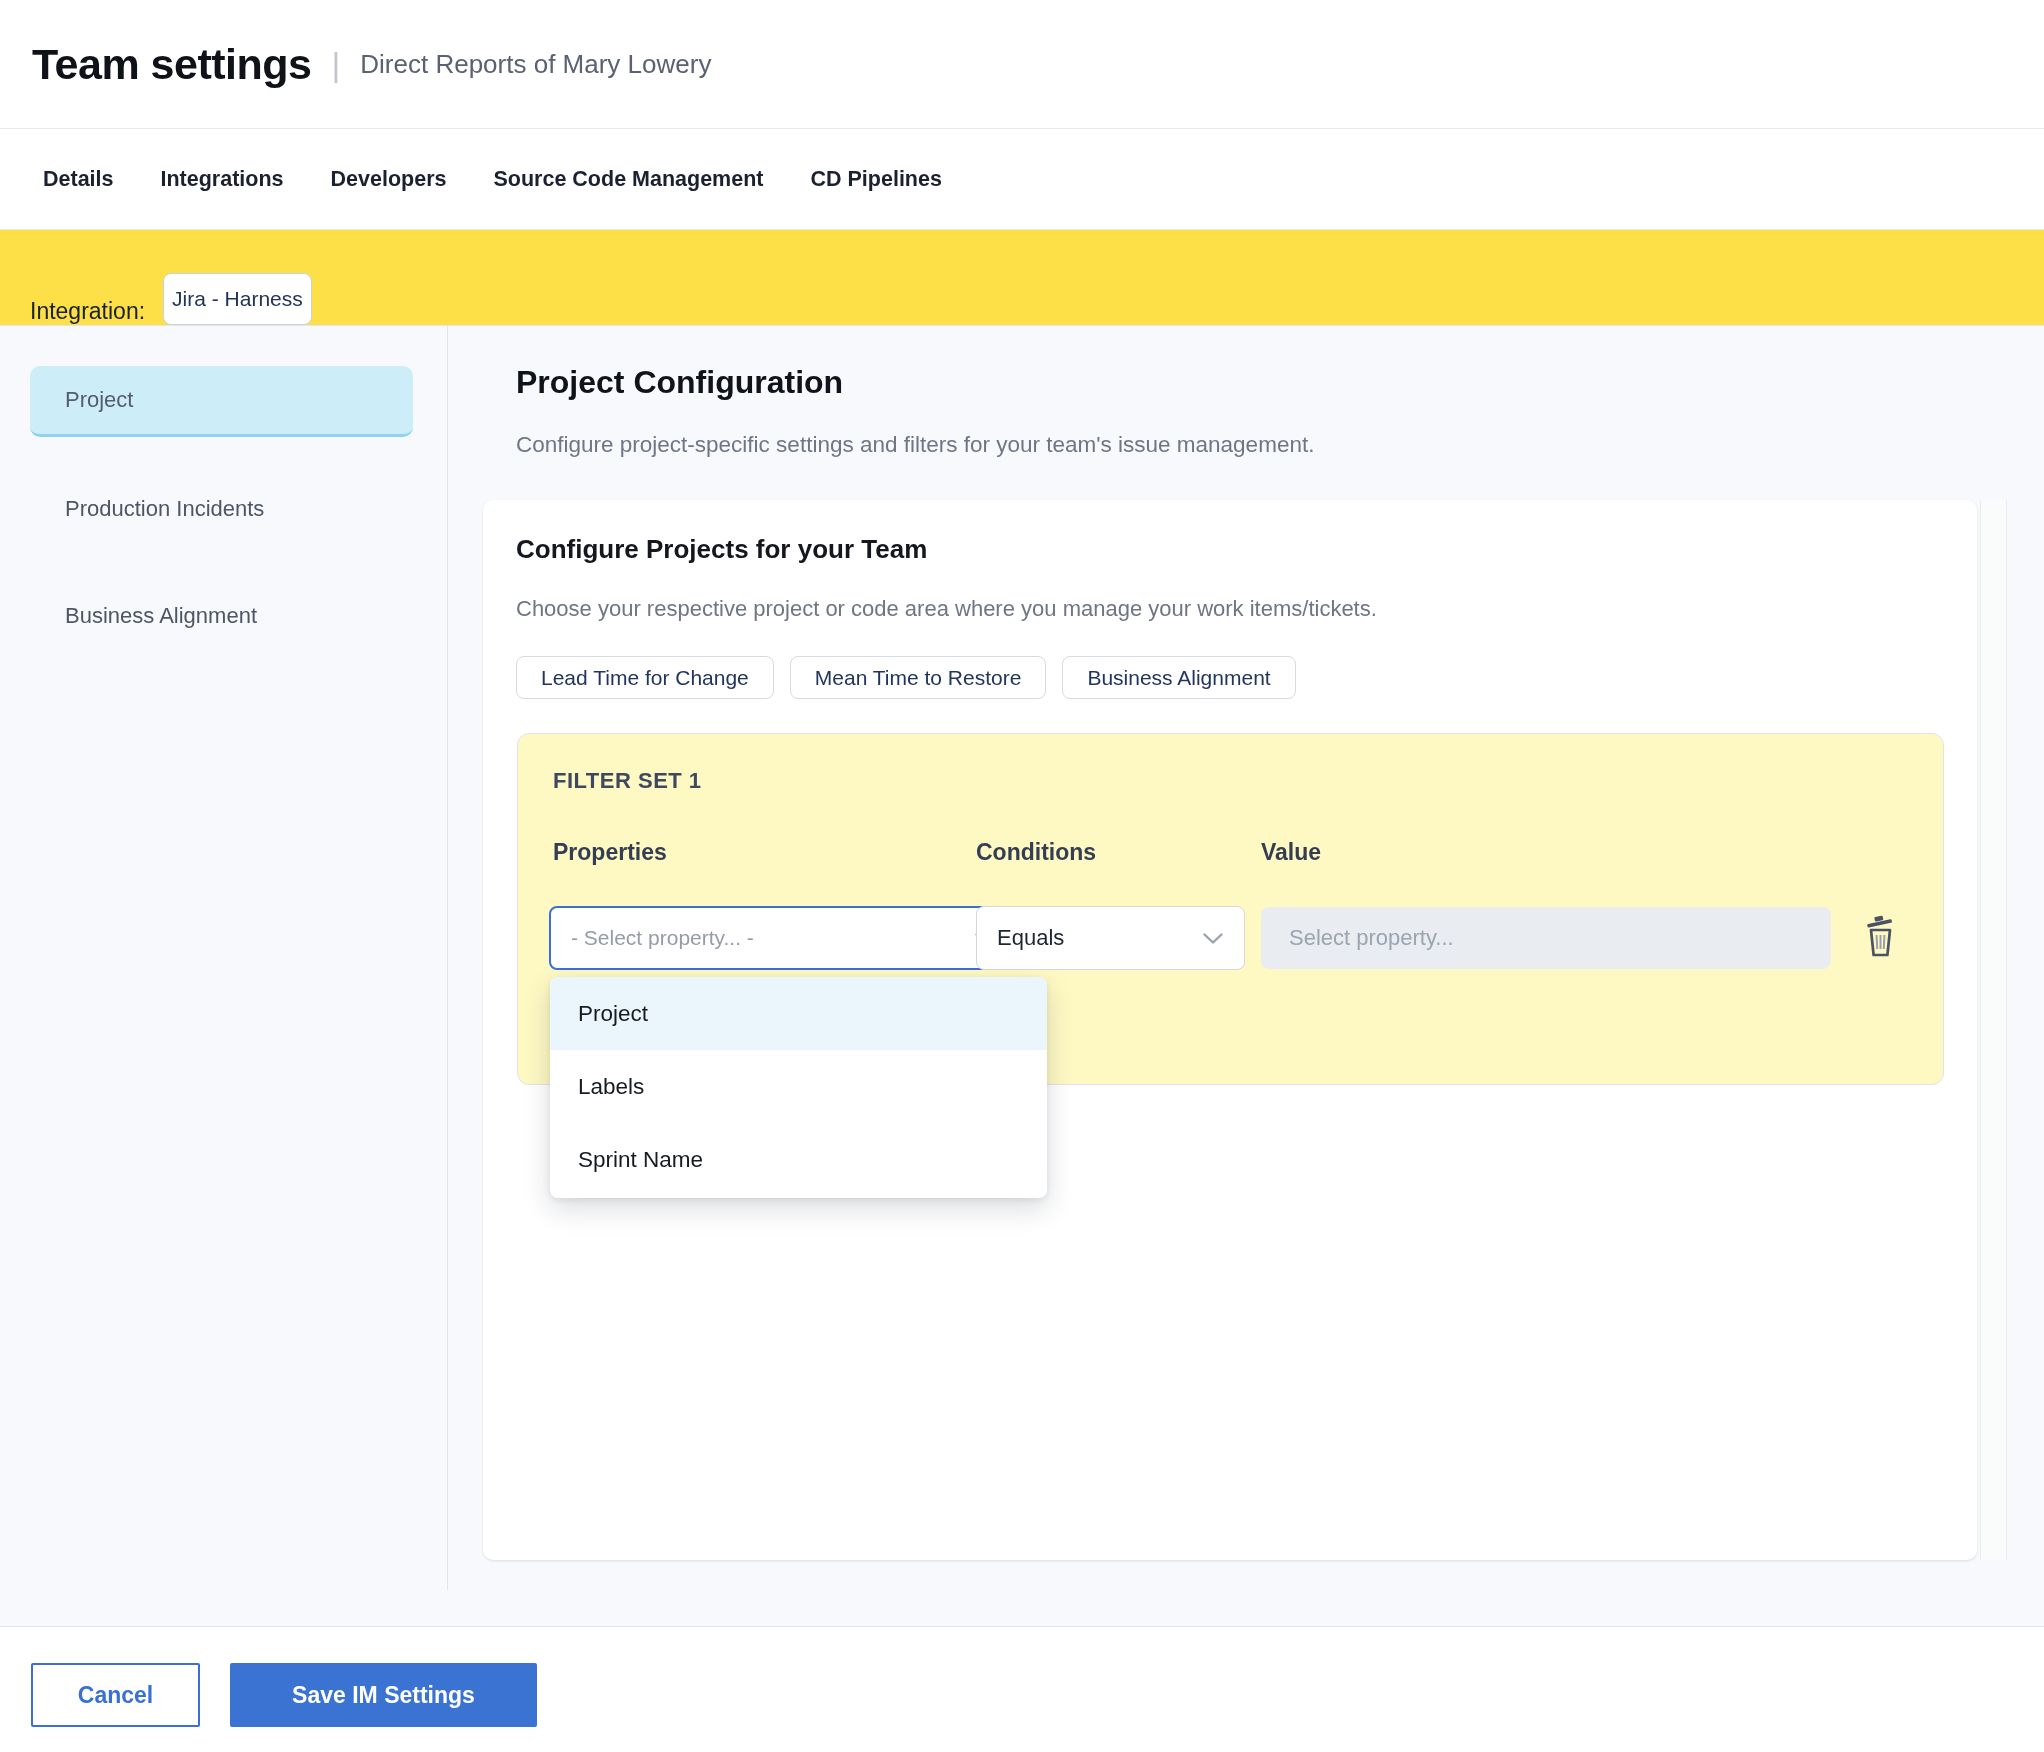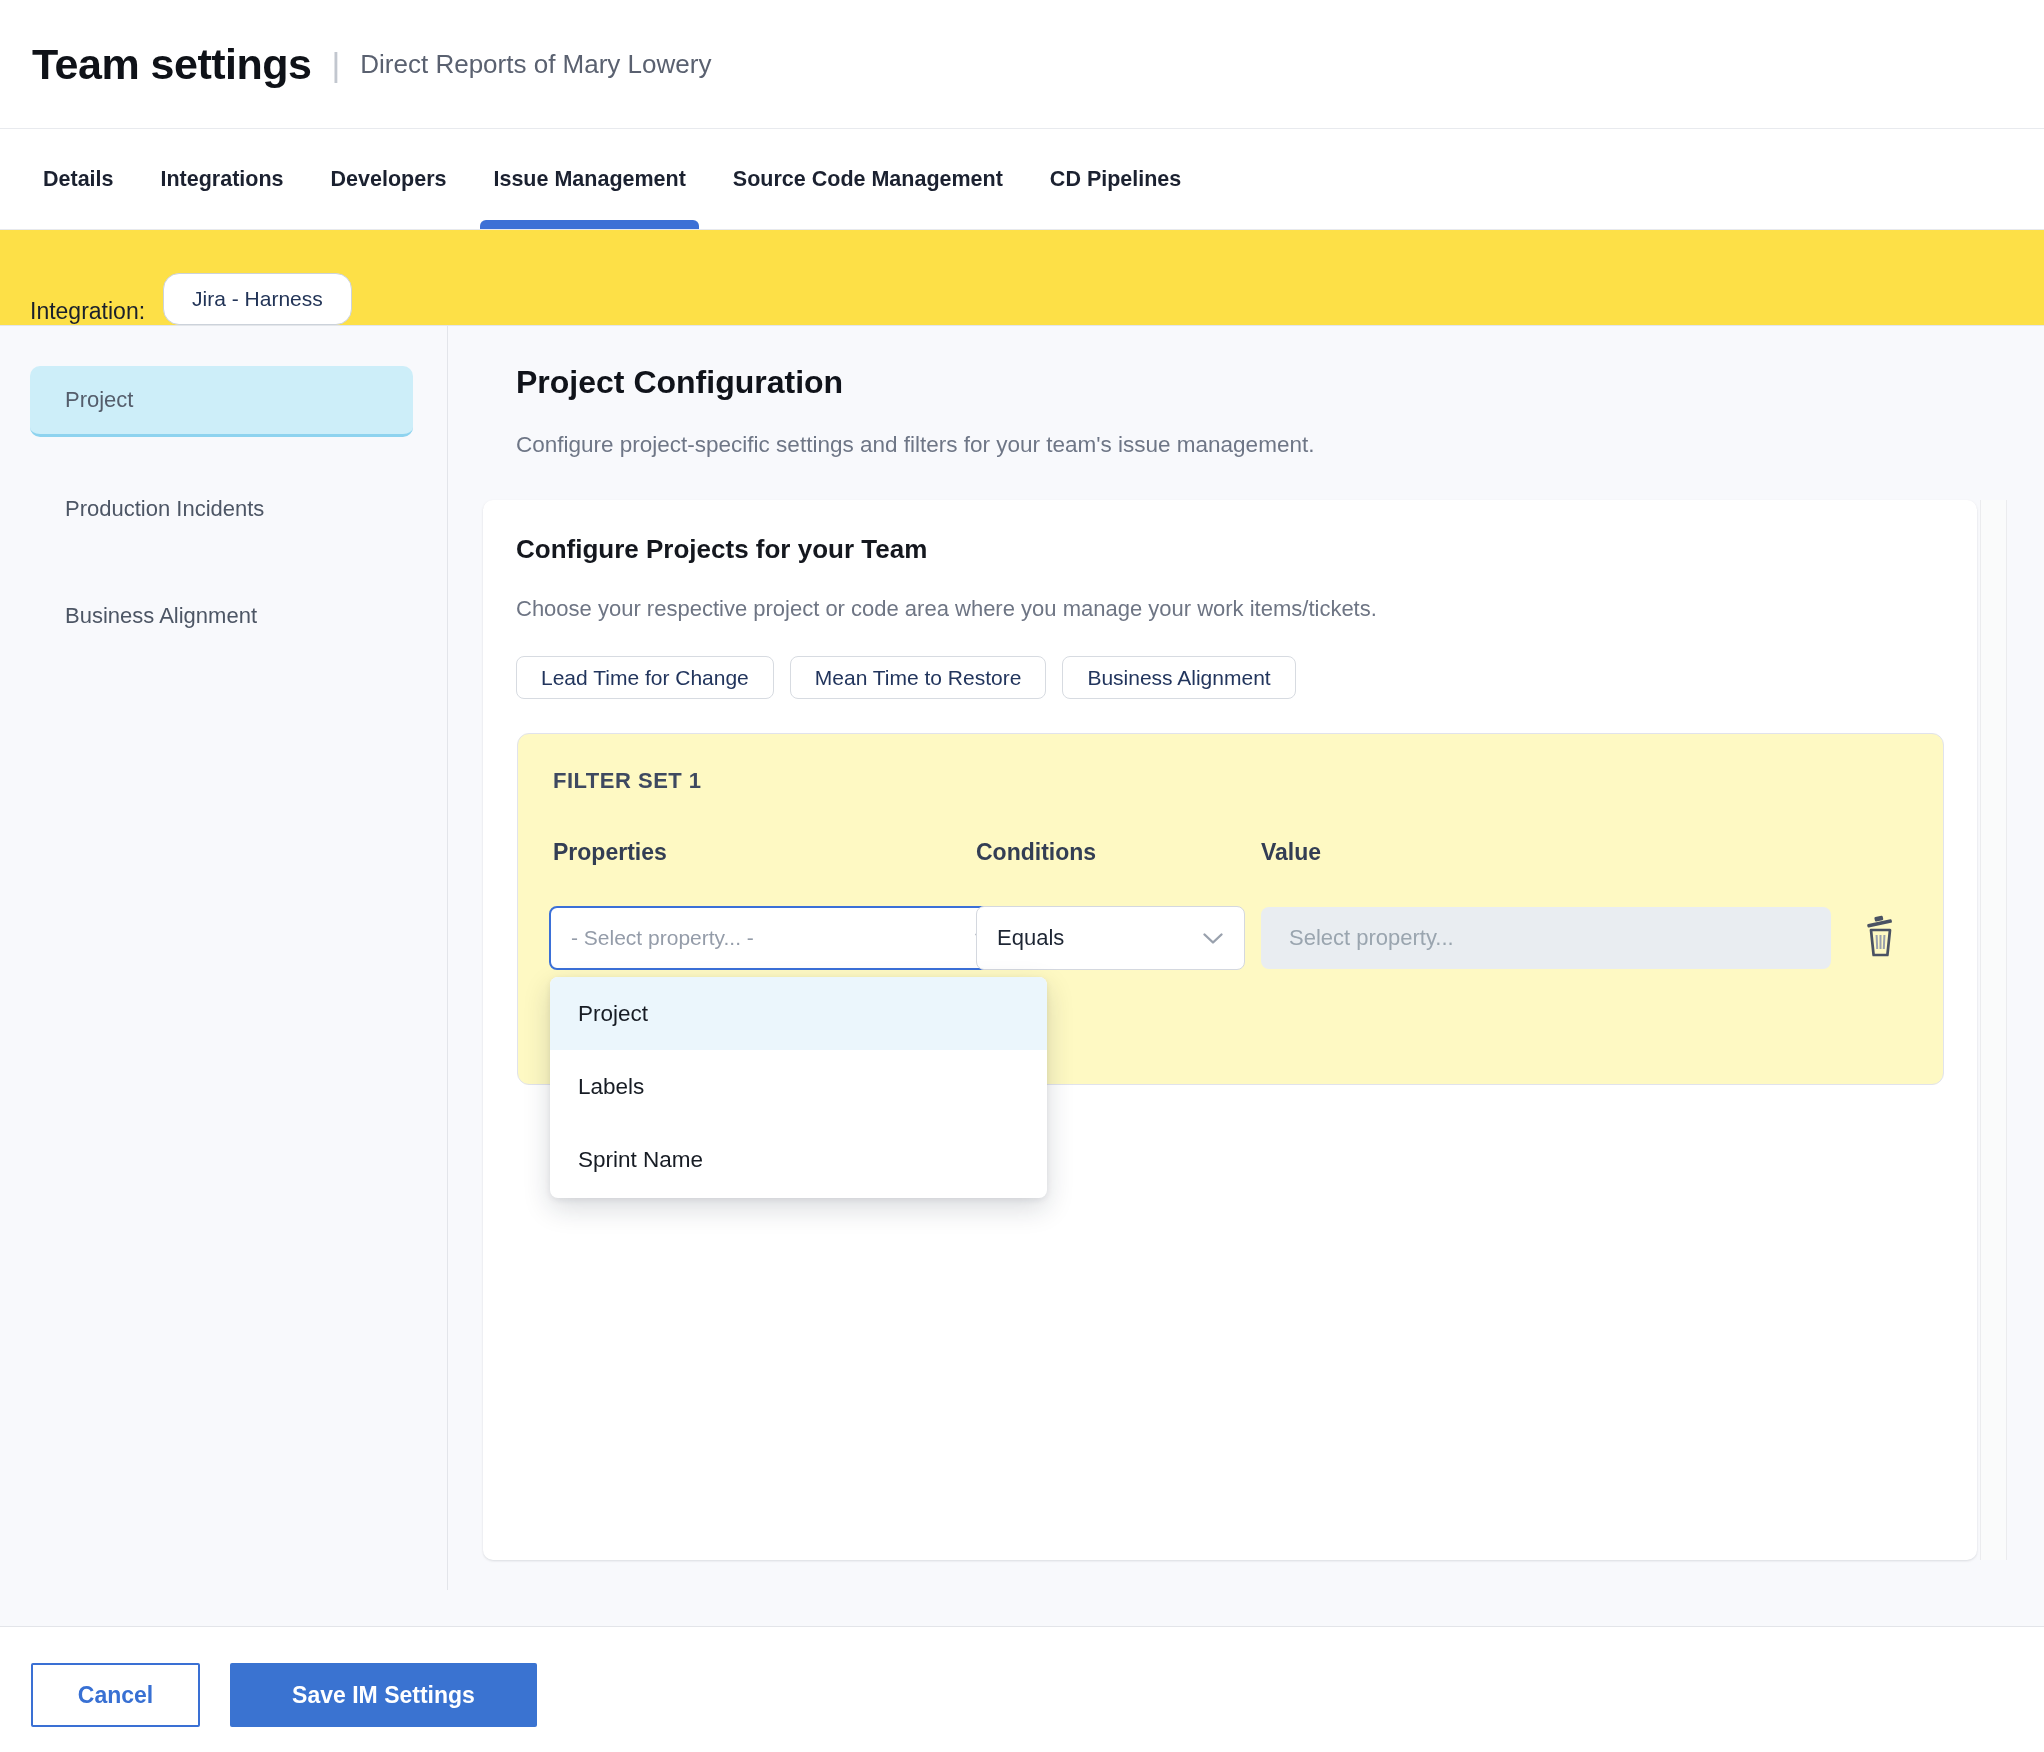--- a/index.html
+++ b/index.html
@@ -17,21 +17,21 @@
   
   .tabbar{position:absolute;left:0;top:129px;width:2044px;height:101px;background:#fff;
     border-bottom:1px solid #e7e9ed;display:flex;align-items:stretch;padding-left:43px;box-sizing:border-box;column-gap:47px;}
   .tab{display:flex;align-items:center;font-size:21.5px;font-weight:600;color:#1b2130;position:relative;cursor:pointer;}
   .tab.active::after{content:"";position:absolute;left:-13px;right:-13px;bottom:0;height:9px;
     background:#3c70d6;border-radius:6px 6px 0 0;}
   
   .integration-row{position:absolute;left:0;top:230px;width:2044px;height:96px;background:#fde047;
     border-bottom:1px solid #e3e6ea;display:flex;align-items:flex-end;padding-left:30px;box-sizing:border-box;}
   .integration-label{font-size:23px;color:#1a202c;}
-  .integration-chip{margin-left:18px;height:50px;padding:0 28px;border:1px solid #ccd2da;border-radius:16px;
+  .integration-chip{margin-left:18px;height:50px;padding:0 8px;border:1px solid #ccd2da;border-radius:8px;
     display:flex;align-items:center;font-size:21px;color:#223457;background:#fff;}
   
   .content-bg{position:absolute;left:0;top:326px;width:2044px;height:1300px;background:#f8f9fc;}
   .v-divider{position:absolute;left:447px;top:326px;width:1px;height:1264px;background:#e3e5ea;}
   
   .side-item{position:absolute;left:30px;width:383px;height:71px;display:flex;align-items:center;
     padding-left:35px;box-sizing:border-box;font-size:22px;color:#4d5665;cursor:pointer;border-radius:10px;}
   .side-item.selected{background:#cdeef9;border-bottom:3px solid #8ed3ef;color:#545d6b;}
   .si-1{top:366px;}.si-2{top:473px;}.si-3{top:580px;}
   
@@ -87,21 +87,20 @@
   <div class="header">
     <span class="page-title">Team settings</span>
     <span class="title-pipe">|</span>
     <span class="page-subtitle">Direct Reports of Mary Lowery</span>
   </div>
 
   <div class="tabbar">
     <div class="tab">Details</div>
     <div class="tab">Integrations</div>
     <div class="tab">Developers</div>
-    <div class="tab active">Issue Management</div>
     <div class="tab">Source Code Management</div>
     <div class="tab">CD Pipelines</div>
   </div>
 
   <div class="integration-row">
     <span class="integration-label">Integration:</span>
     <span class="integration-chip">Jira - Harness</span>
   </div>
 
   <div class="content-bg"></div>

